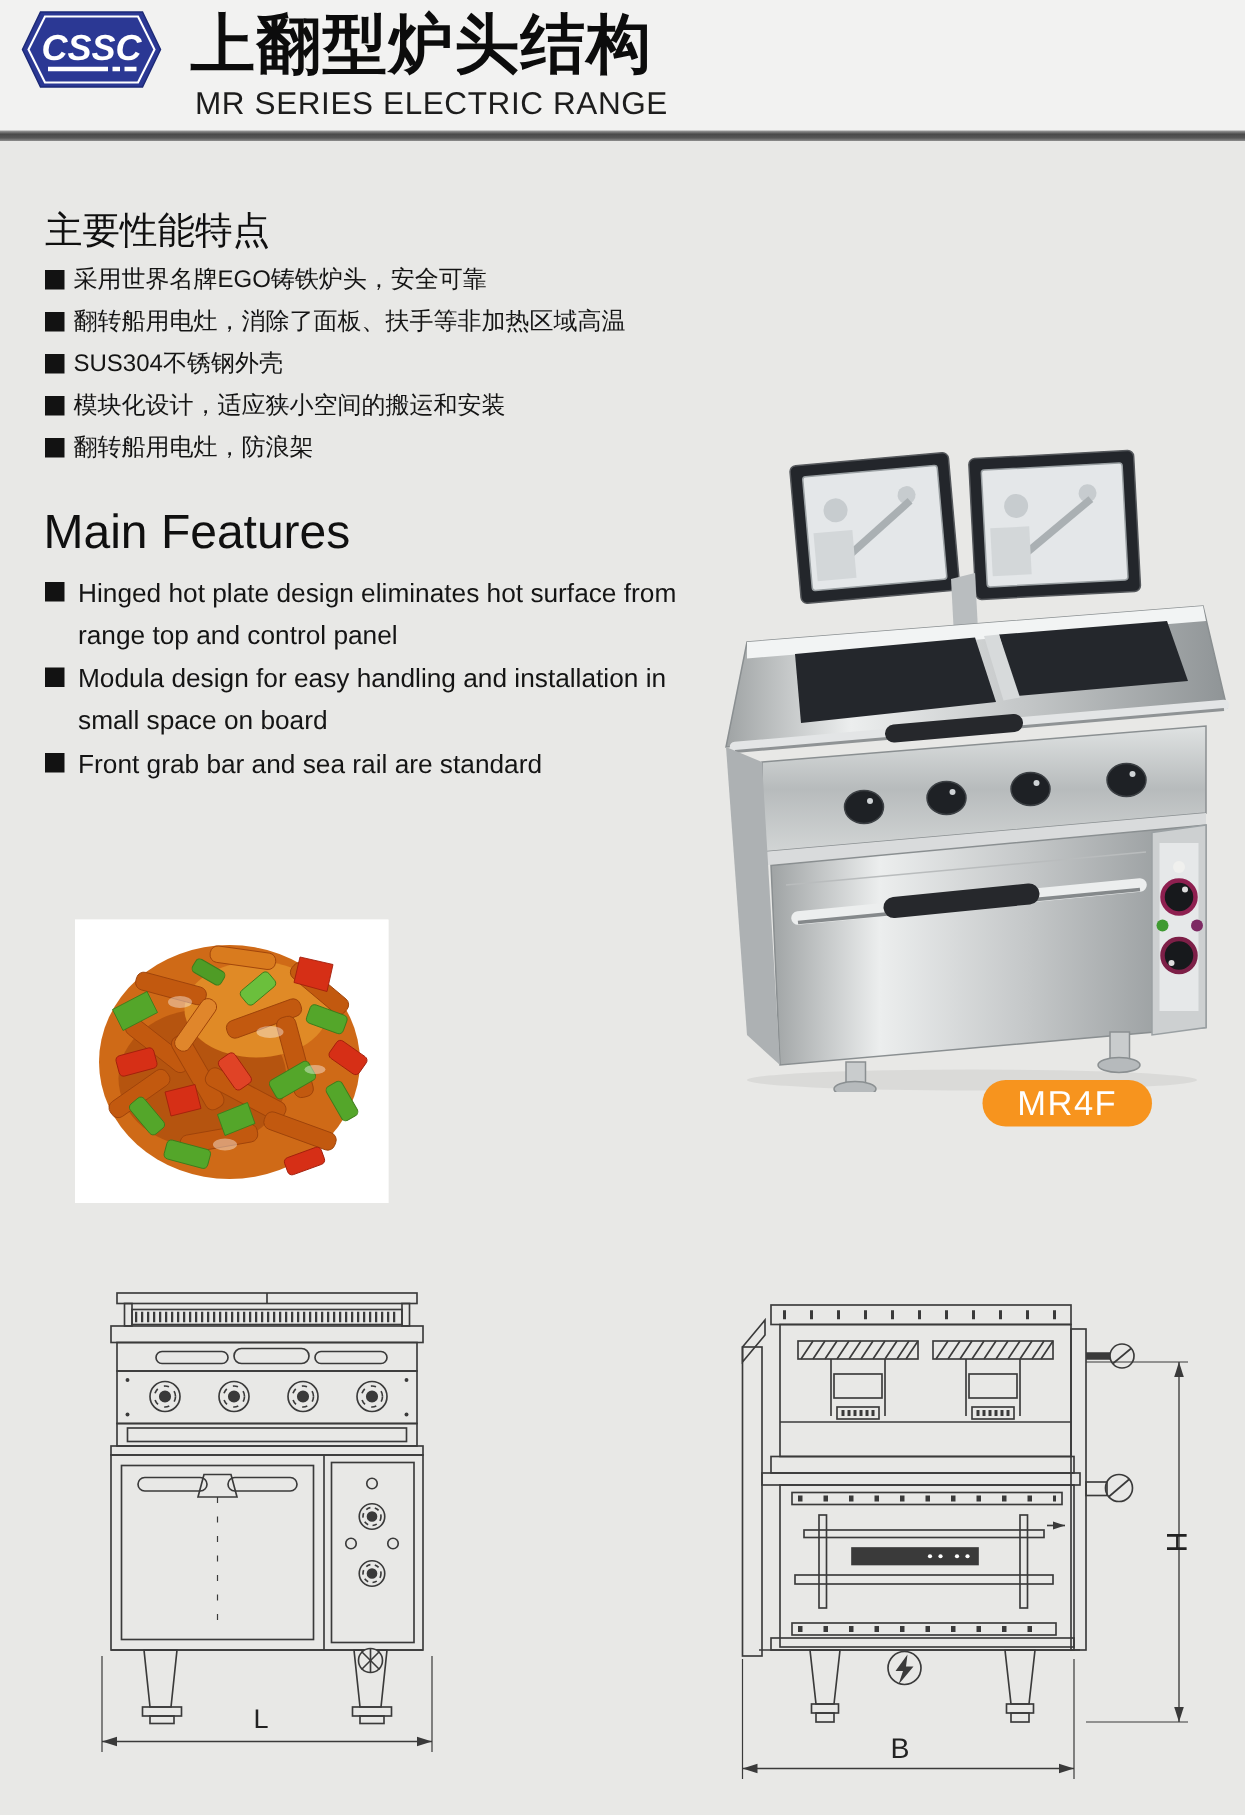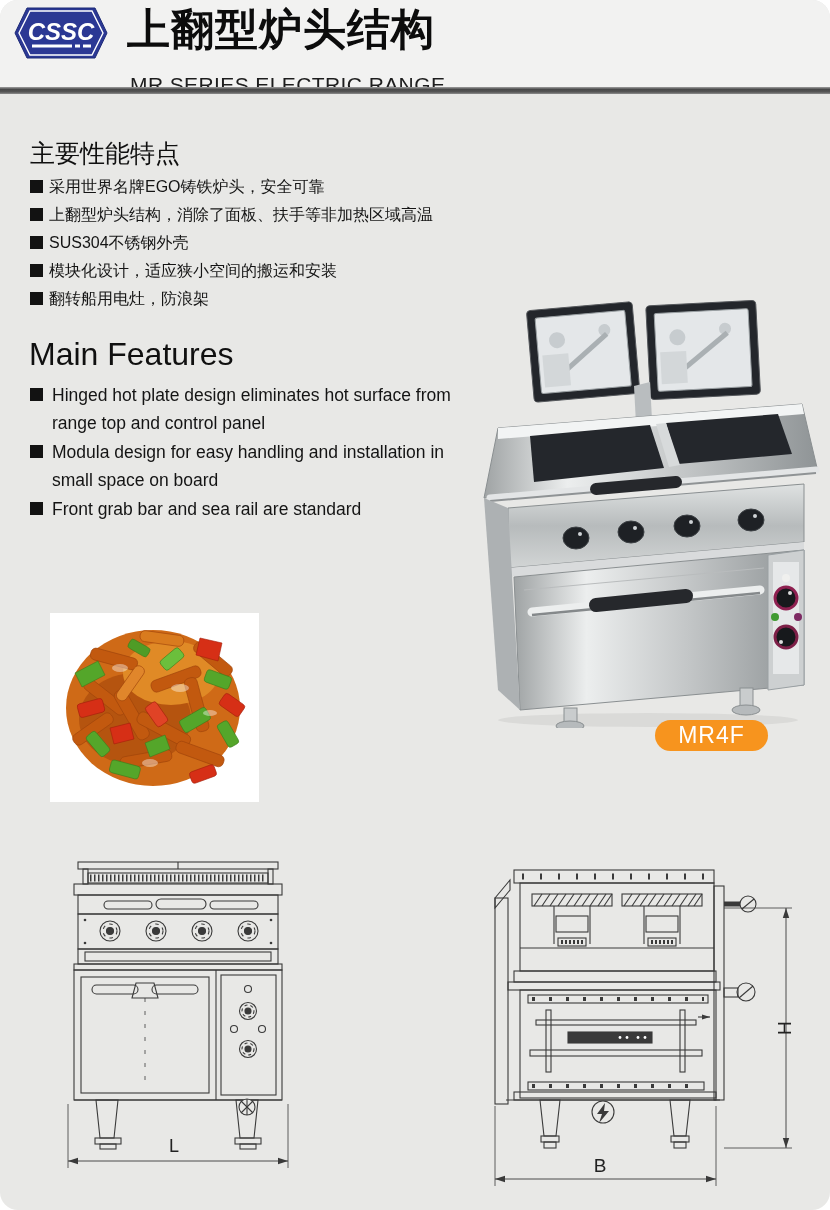--- a/index.html
+++ b/index.html
@@ -1,24 +1,24 @@
 <!DOCTYPE html>
 <html><head>
 <meta charset="utf-8">
 <style>
   html,body{margin:0;padding:0;background:#ffffff;}
   .page{position:relative;width:830px;height:1210px;background:#e8e8e6;overflow:hidden;
-        font-family:"Liberation Sans","DejaVu Sans",sans-serif;color:#151515;border-radius:18px;}
+        font-family:"Liberation Sans","DejaVu Sans",sans-serif;color:#151515;}
   
   .header{position:absolute;top:0;left:0;width:830px;height:87px;background:#f2f2f1;}
   .divider{position:absolute;top:87px;left:0;width:830px;height:7px;
            background:linear-gradient(180deg,#a0a0a0 0%,#494949 35%,#565656 70%,#8d8d8d 100%);}
   .logo-box{position:absolute;left:14px;top:7px;width:94px;height:52px;}
   .title-zh{position:absolute;left:127px;top:1px;font-size:43px;font-weight:700;color:#0c0c0c;letter-spacing:1px;}
-  .title-en{position:absolute;left:130px;top:58px;font-size:21px;color:#1d1d1d;letter-spacing:.4px;margin-top:15px;}
+  .title-en{position:absolute;left:130px;top:58px;font-size:21px;color:#1d1d1d;letter-spacing:.4px;}
   
   .zh-head{position:absolute;left:30px;top:137px;font-size:25px;font-weight:400;color:#101010;}
   .zh-list{position:absolute;left:30px;top:177px;width:440px;list-style:none;margin:0;padding:0;}
   .feat{display:flex;gap:6px;align-items:flex-start;font-size:16px;line-height:20px;margin-bottom:8px;color:#141414;}
   .sq{flex:0 0 13px;width:13px;height:13px;background:#121212;margin-top:3px;}
   .en-head{position:absolute;left:29px;top:336px;font-size:32px;font-weight:400;color:#101010;}
   .en-list{position:absolute;left:30px;top:381px;width:440px;list-style:none;margin:0;padding:0;}
   .feat-en{display:flex;gap:9px;align-items:flex-start;font-size:17.5px;line-height:28px;margin-bottom:1px;color:#141414;}
   .feat-en .sq{margin-top:7px;}
   
@@ -51,21 +51,21 @@
   <div class="divider"></div>
 
   <div class="zh-head">主要性能特点</div>
   <ul class="zh-list">
     <li class="feat">
         <span class="sq"></span>
         <span>采用世界名牌EGO铸铁炉头，安全可靠</span>
       </li>
     <li class="feat">
         <span class="sq"></span>
-        <span>上翻型炉头结构，消除了面板、扶手等非加热区域高温</span>
+        <span>翻转船用电灶，消除了面板、扶手等非加热区域高温</span>
       </li>
     <li class="feat">
         <span class="sq"></span>
         <span>SUS304不锈钢外壳</span>
       </li>
     <li class="feat">
         <span class="sq"></span>
         <span>模块化设计，适应狭小空间的搬运和安装</span>
       </li>
     <li class="feat">

